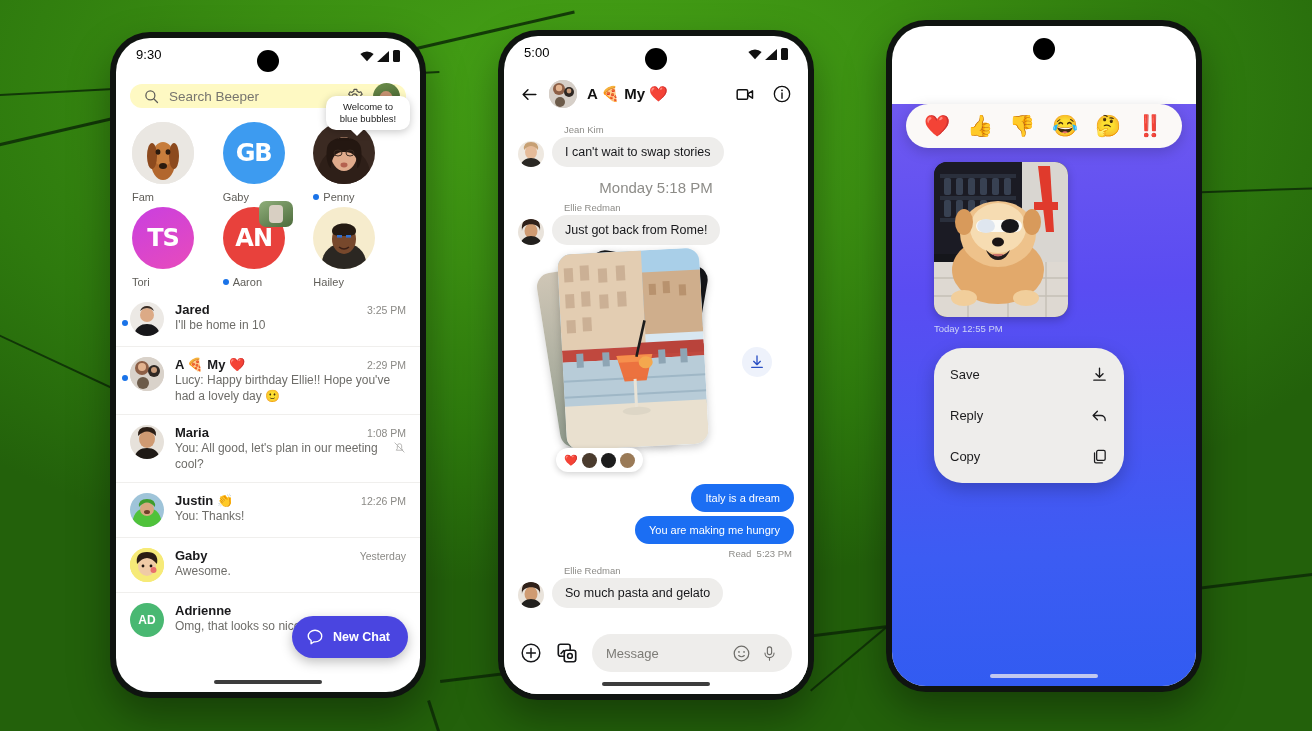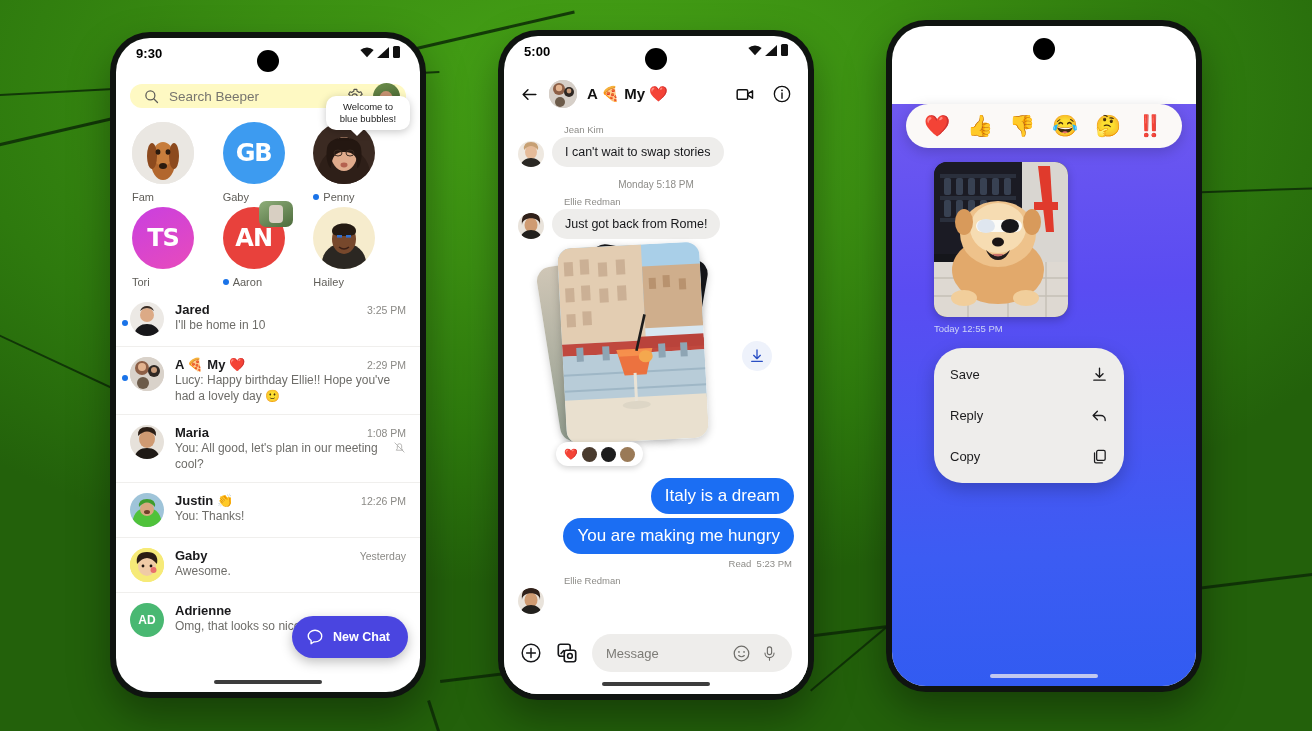--- a/index.html
+++ b/index.html
@@ -22,22 +22,22 @@
   .phone { position: absolute; border-radius: 40px; background: #0f1410;
            box-shadow: 0 18px 40px rgba(0,0,0,.35); padding: 6px; }
   .screen { width: 100%; height: 100%; border-radius: 34px; overflow: hidden;
             position: relative; background: #fff; }
 
   #phone1 { left: 110px; top: 32px;  width: 316px; height: 666px; }
   #phone2 { left: 498px; top: 30px;  width: 316px; height: 670px; }
   #phone3 { left: 886px; top: 20px;  width: 316px; height: 672px; }
 
   
-  .statusbar { height: 40px; display: flex; align-items: flex-start;
-               padding: 8px 20px; position: relative; font-size: 13px; font-weight: 700; }
+  .statusbar { height: 40px; display: flex; align-items: flex-end;
+               padding: 16px 20px; position: relative; font-size: 13px; font-weight: 400; }
   .statusbar .time { letter-spacing: .1px; }
   .statusbar .camhole { position: absolute; left: 50%; top: 12px; transform: translateX(-50%);
                         width: 22px; height: 22px; border-radius: 50%; background: #000; }
   .statusbar .sysicons { margin-left: auto; display: flex; align-items: center; gap: 3px; }
   .ic-wifi { width: 14px; height: 11px; }
   .ic-cell { width: 13px; height: 11px; }
   .ic-batt { width: 7px;  height: 12px; border-radius: 1.5px; }
 
   
   .search-wrap { padding: 6px 14px 4px; }
@@ -92,27 +92,27 @@
 
   
   .conv-header { display:flex; align-items:center; gap:10px; padding:4px 16px 8px; }
   .conv-title { font-size:15px; font-weight:600; color:#111; display:flex; align-items:center; gap:3px;}
   .conv-actions { margin-left:auto; display:flex; align-items:center; gap:16px; }
   .grp-ava { width:28px; height:28px; border-radius:50%; overflow:hidden; position:relative;
              background:#cfc9c2; flex:none;}
 
   .thread { padding: 4px 14px 0; }
   .sender { font-size:9.5px; color:#8d8c88; margin: 4px 0 2px 46px; }
-  .daystamp { text-align:center; font-size:10px; color:#8d8c88; margin:12px 0 6px; }
+  .daystamp { text-align:center; font-size:15px; color:#8d8c88; margin:12px 0 6px; }
   .msg-in { display:flex; align-items:flex-end; gap:8px; margin-bottom:2px;}
   .msg-in .ava { width:26px; height:26px; border-radius:50%; overflow:hidden; flex:none;}
   .bub-in { background:#eeedeb; border-radius:18px; padding:8px 13px; font-size:12.5px;
             color:#16171a; max-width:205px; }
   .bub-out { background:#1b6ef3; color:#fff; border-radius:18px; padding:8px 14px;
-            font-size:17px; margin-left:auto; width:fit-content; margin-bottom:4px; }
+            font-size:11px; margin-left:auto; width:fit-content; margin-bottom:4px; }
   .readrow { text-align:right; font-size:9.5px; color:#8d8c88; margin:2px 2px 6px 0; }
 
   .photo-stack { position:relative; height:215px; margin:6px 0 0 34px; }
   .photo-stack .card { position:absolute; border-radius:14px; overflow:hidden;
             box-shadow:0 3px 9px rgba(0,0,0,.20); }
   .dl-btn { position:absolute; right:22px; top:96px; width:30px; height:30px; border-radius:50%;
             background:#eef2fb; display:flex; align-items:center; justify-content:center; }
   .react-chip { position:absolute; left:4px; bottom:-6px; background:#fff; border-radius:14px;
             height:24px; display:flex; align-items:center; gap:4px; padding:0 8px;
             box-shadow:0 2px 6px rgba(0,0,0,.18); font-size:11px; z-index:4;}
@@ -552,20 +552,21 @@
         <div class="sender">Ellie Redman</div>
         <div class="msg-in">
           <span class="ava">
             <svg viewBox="0 0 26 26" width="26" height="26">
               <rect width="26" height="26" fill="#e9e3db"></rect>
               <ellipse cx="13" cy="12" rx="6.5" ry="7.5" fill="#cf9b72"></ellipse>
               <path d="M4 12C4 3 22 3 22 12c1-10-3-12-9-12S3 2 4 12z" fill="#30211a"></path>
               <path d="M2 26c1-6 6-9 11-9s10 3 11 9z" fill="#22201d"></path>
               </svg>
           </span>
+          <span class="bub-in">So much pasta and gelato</span>
         </div>
       </div>
 
       <div class="composer">
         <svg width="22" height="22" viewBox="0 0 24 24">
           <circle cx="12" cy="12" r="9.6" fill="none" stroke="#16171a" stroke-width="1.6"></circle>
           <path d="M12 7.2v9.6M7.2 12h9.6" stroke="#16171a" stroke-width="1.6" stroke-linecap="round"></path>
           </svg>
         <svg width="22" height="22" viewBox="0 0 24 24">
           <rect x="2.5" y="2.5" width="13" height="13" rx="2.4" fill="none" stroke="#16171a" stroke-width="1.8"></rect>

